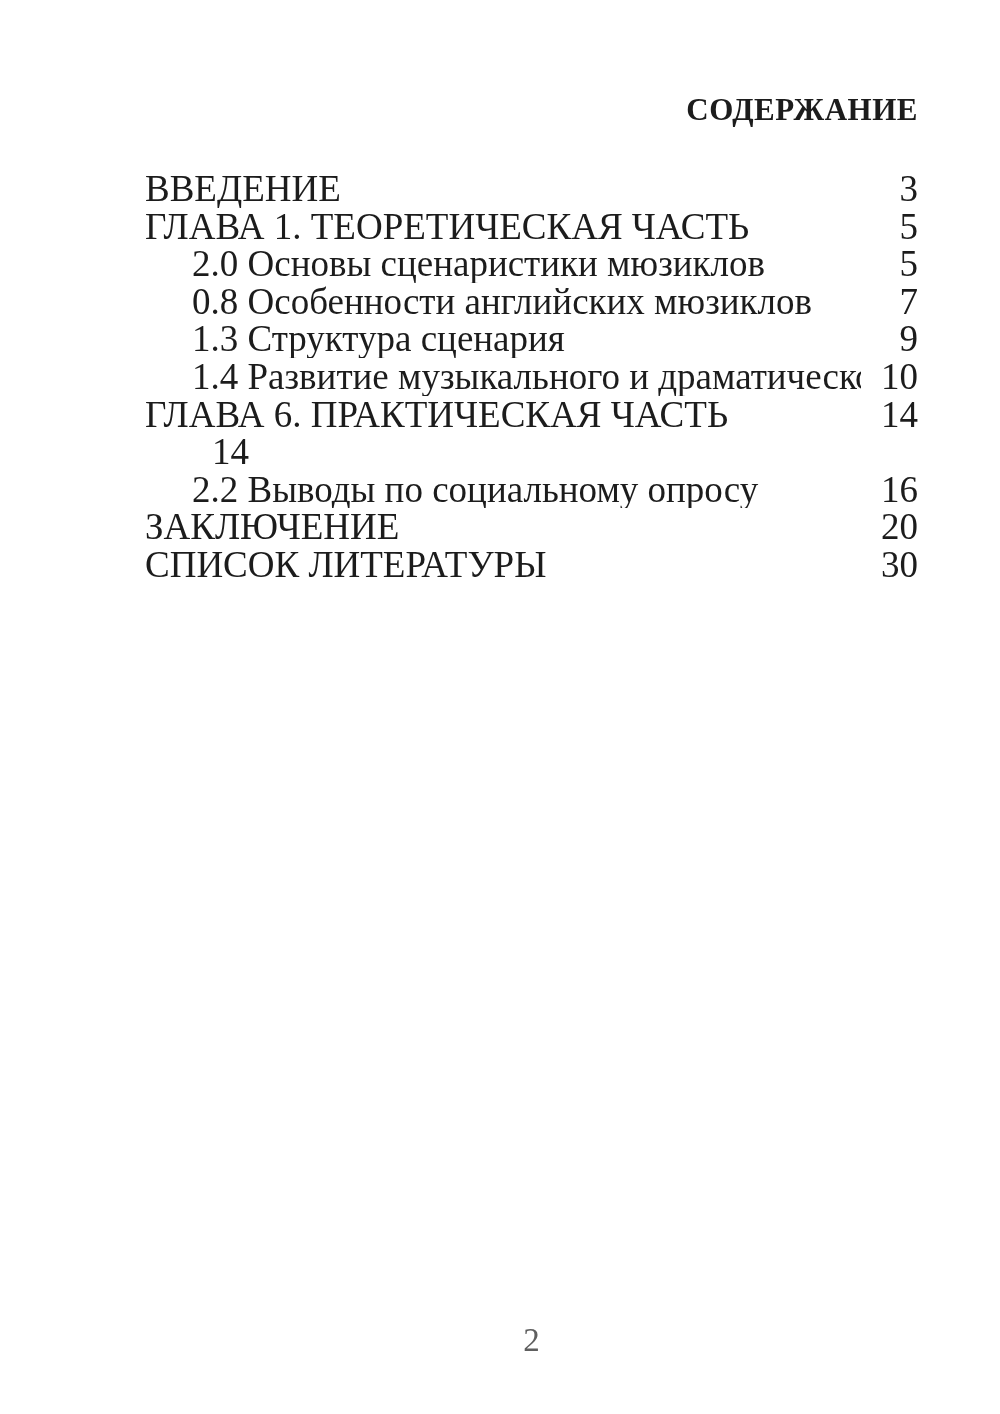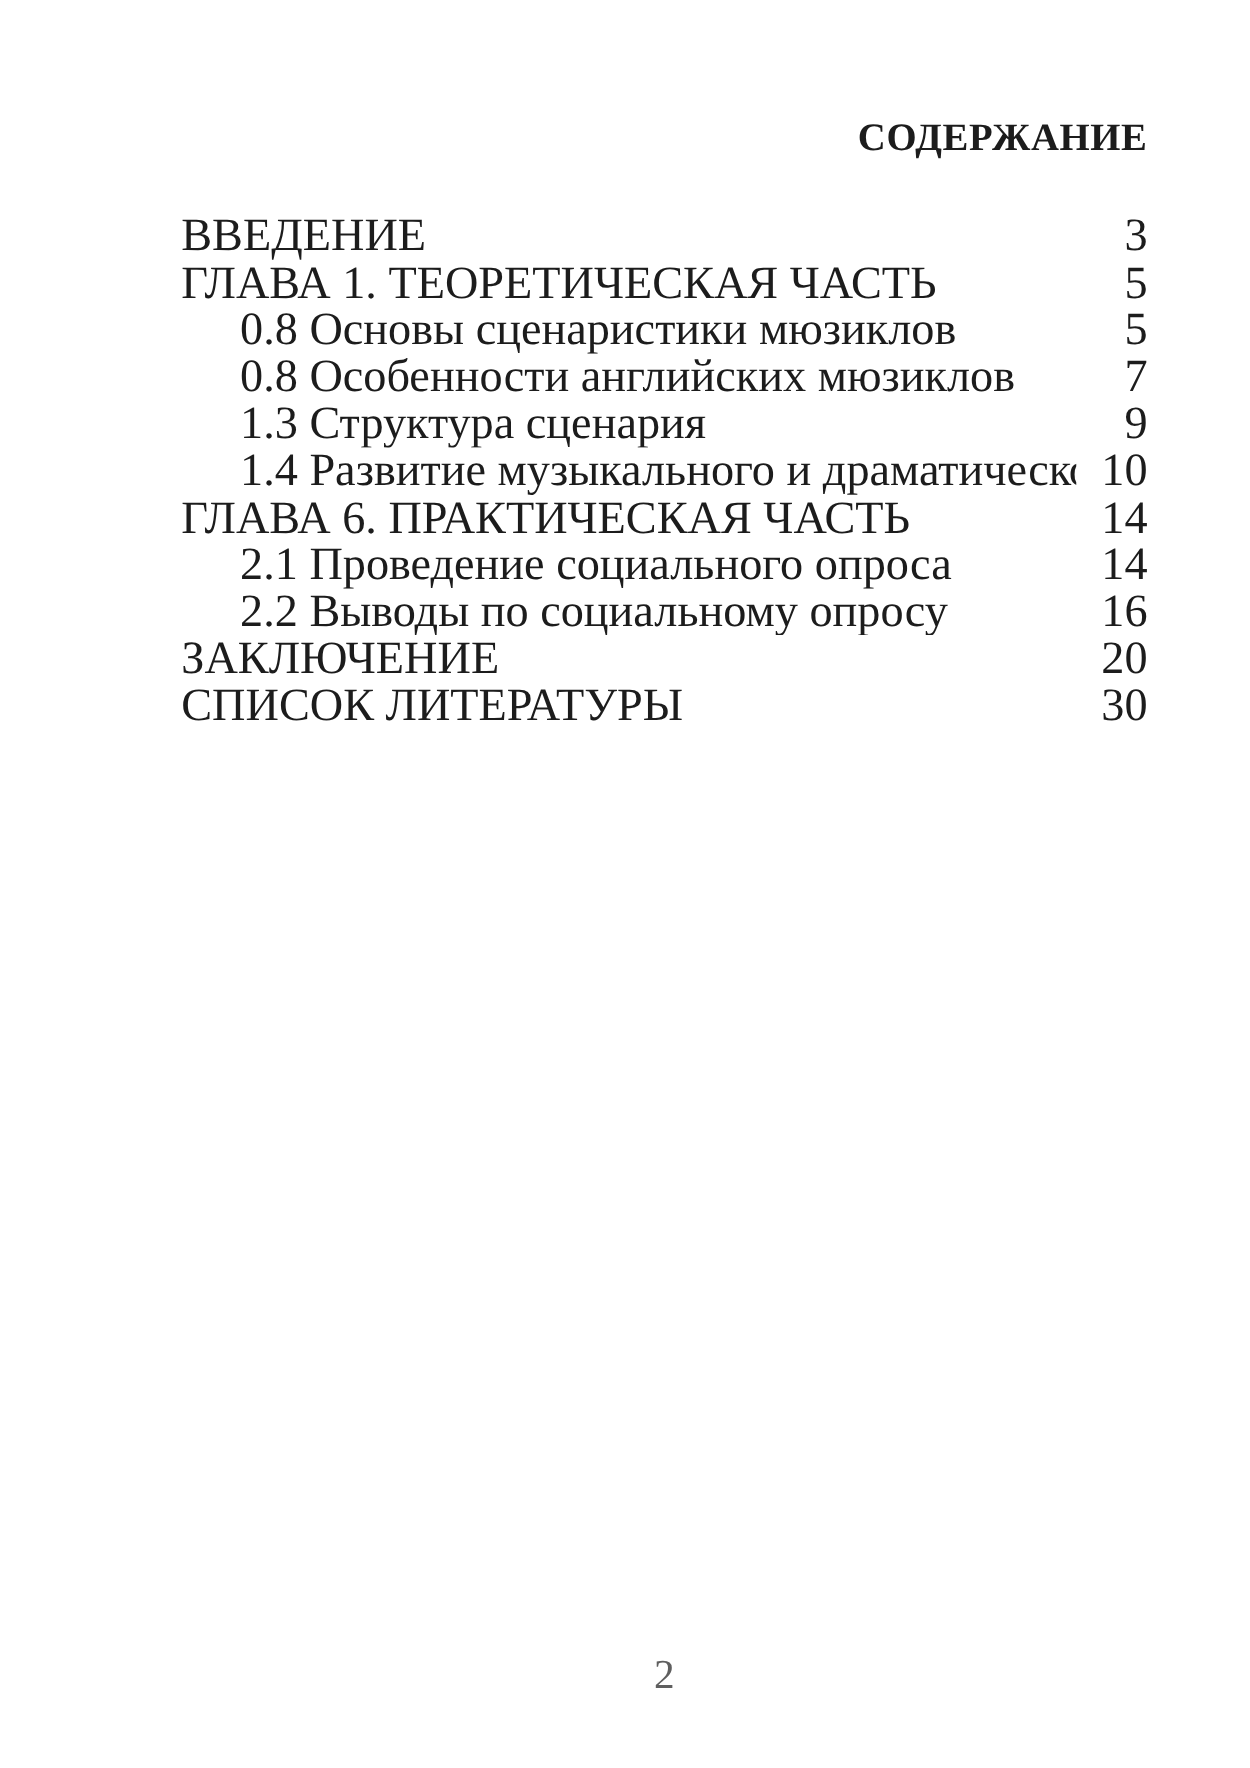--- a/index.html
+++ b/index.html
@@ -73,41 +73,40 @@
     <div class="toc">
         <div class="row">
           <span class="label">ВВЕДЕНИЕ</span>
           <span class="pagenum">3</span>
         </div>
         <div class="row">
           <span class="label">ГЛАВА 1. ТЕОРЕТИЧЕСКАЯ ЧАСТЬ</span>
           <span class="pagenum">5</span>
         </div>
         <div class="row indent">
-          <span class="label">0.8 Основы сценаристики мюзиклов</span>
+          <span class="label">2.0 Основы сценаристики мюзиклов</span>
           <span class="pagenum">5</span>
         </div>
         <div class="row indent">
           <span class="label">0.8 Особенности английских мюзиклов</span>
           <span class="pagenum">7</span>
         </div>
         <div class="row indent">
           <span class="label">1.3 Структура сценария</span>
           <span class="pagenum">9</span>
         </div>
         <div class="row indent">
           <span class="label">1.4 Развитие музыкального и драматического компонента</span>
           <span class="pagenum">10</span>
         </div>
         <div class="row">
           <span class="label">ГЛАВА 6. ПРАКТИЧЕСКАЯ ЧАСТЬ</span>
           <span class="pagenum">14</span>
         </div>
         <div class="row indent">
-          <span class="label">2.1 Проведение социального опроса</span>
           <span class="pagenum">14</span>
         </div>
         <div class="row indent">
           <span class="label">2.2 Выводы по социальному опросу</span>
           <span class="pagenum">16</span>
         </div>
         <div class="row">
           <span class="label">ЗАКЛЮЧЕНИЕ</span>
           <span class="pagenum">20</span>
         </div>

